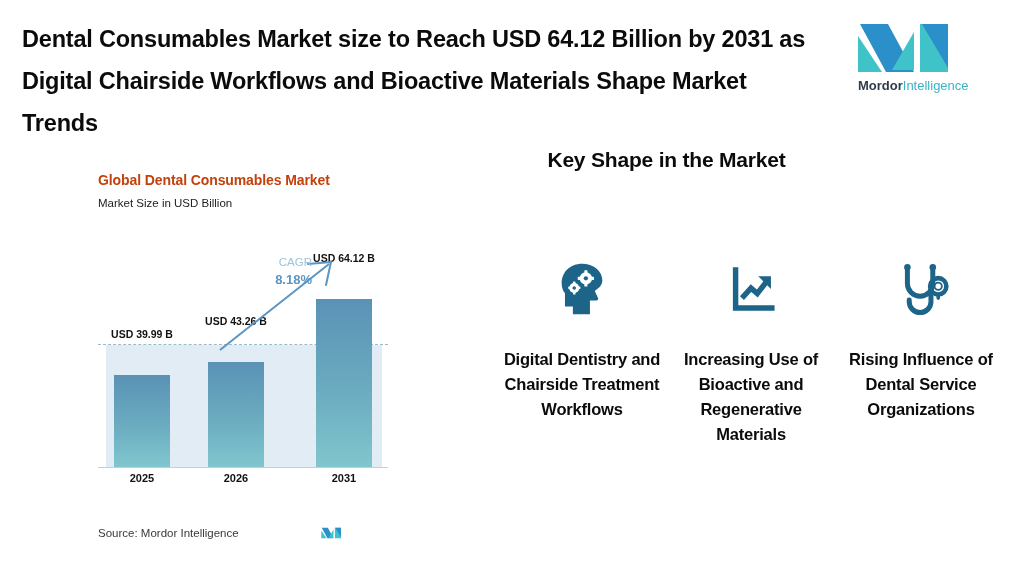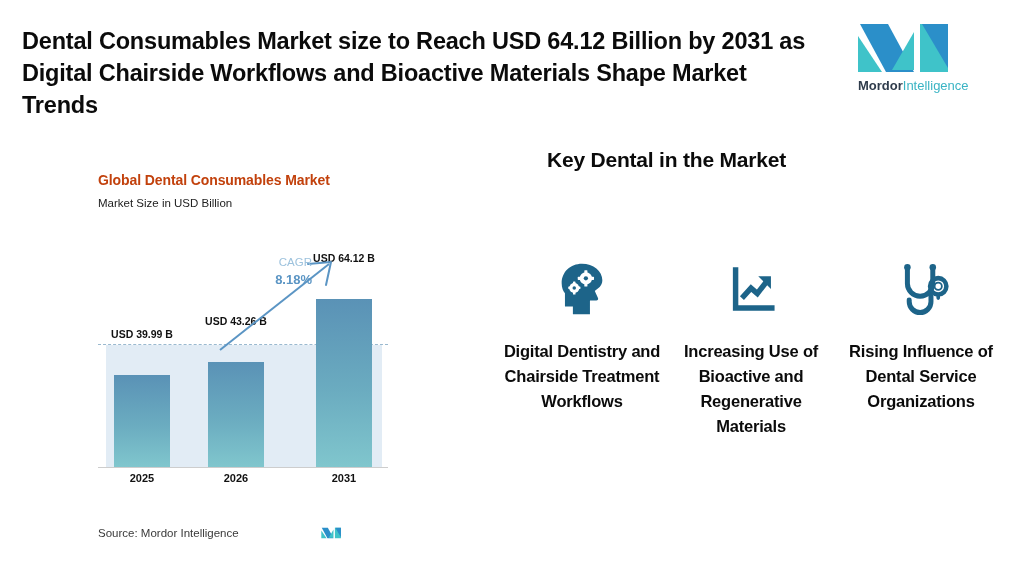--- a/index.html
+++ b/index.html
@@ -19,25 +19,25 @@
 
   
   #header {
     position: absolute;
     left: 0; top: 0;
     width: 1015px; height: 130px;
   }
   #headline {
     position: absolute;
     left: 22px;
-    top: 25px;
+    top: 18px;
     width: 800px;
     font-size: 23.5px;
     font-weight: bold;
-    line-height: 32px;
+    line-height: 42px;
     letter-spacing: -0.2px;
     color: #0b0b0b;
   }
 
   
   #brand-logo {
     position: absolute;
     left: 852px;
     top: 22px;
     width: 110px;
@@ -206,21 +206,21 @@
     width: 170px;
     text-align: center;
   }
   .trend-icon {
     height: 72px;
     display: flex;
     align-items: center;
     justify-content: center;
   }
   .trend-label {
-    margin-top: 14px;
+    margin-top: 22px;
     font-size: 16.5px;
     font-weight: bold;
     line-height: 25px;
     color: #0b0b0b;
     letter-spacing: -0.2px;
   }
 </style>
 </head>
 <body>
 
@@ -279,21 +279,21 @@
     <polygon points="6,50 6,14 30,50" fill="#3fc3c9"></polygon>
     <polygon points="8,2 36,2 62,50 34,50" fill="#2b8fc9"></polygon>
     <polygon points="40,48 62,10 62,48" fill="#3fc3c9"></polygon>
     <polygon points="68,2 96,2 96,50 68,50" fill="#3fc3c9"></polygon>
     <polygon points="70,2 96,2 96,46" fill="#2b8fc9"></polygon>
     <rect x="64" y="2" width="2" height="48" fill="#ffffff"></rect>
   </svg>
 </div>
 
 <div id="trends">
-  <div id="trends-heading">Key Dental in the Market</div>
+  <div id="trends-heading">Key Shape in the Market</div>
 
   <div class="trend-col" style="left:27px;">
     <div class="trend-icon">
       <svg width="62" height="62" viewBox="0 0 64 64">
         <path d="M32 6C20 6 11 14.5 11 26c0 5 1.6 8 3.4 10.4V50h8.2v8h17.6V43.8h6.6c1.4 0 2.3-1.3 1.7-2.6l-3.3-7.1C48.3 31.6 53 29 53 23 53 13.6 43.6 6 32 6z" fill="#1d6489"></path>
         <g fill="#ffffff">
           <circle cx="36" cy="21" r="6.4"></circle>
           <circle cx="24" cy="31" r="5.2"></circle>
         </g>
         <g fill="#1d6489">

